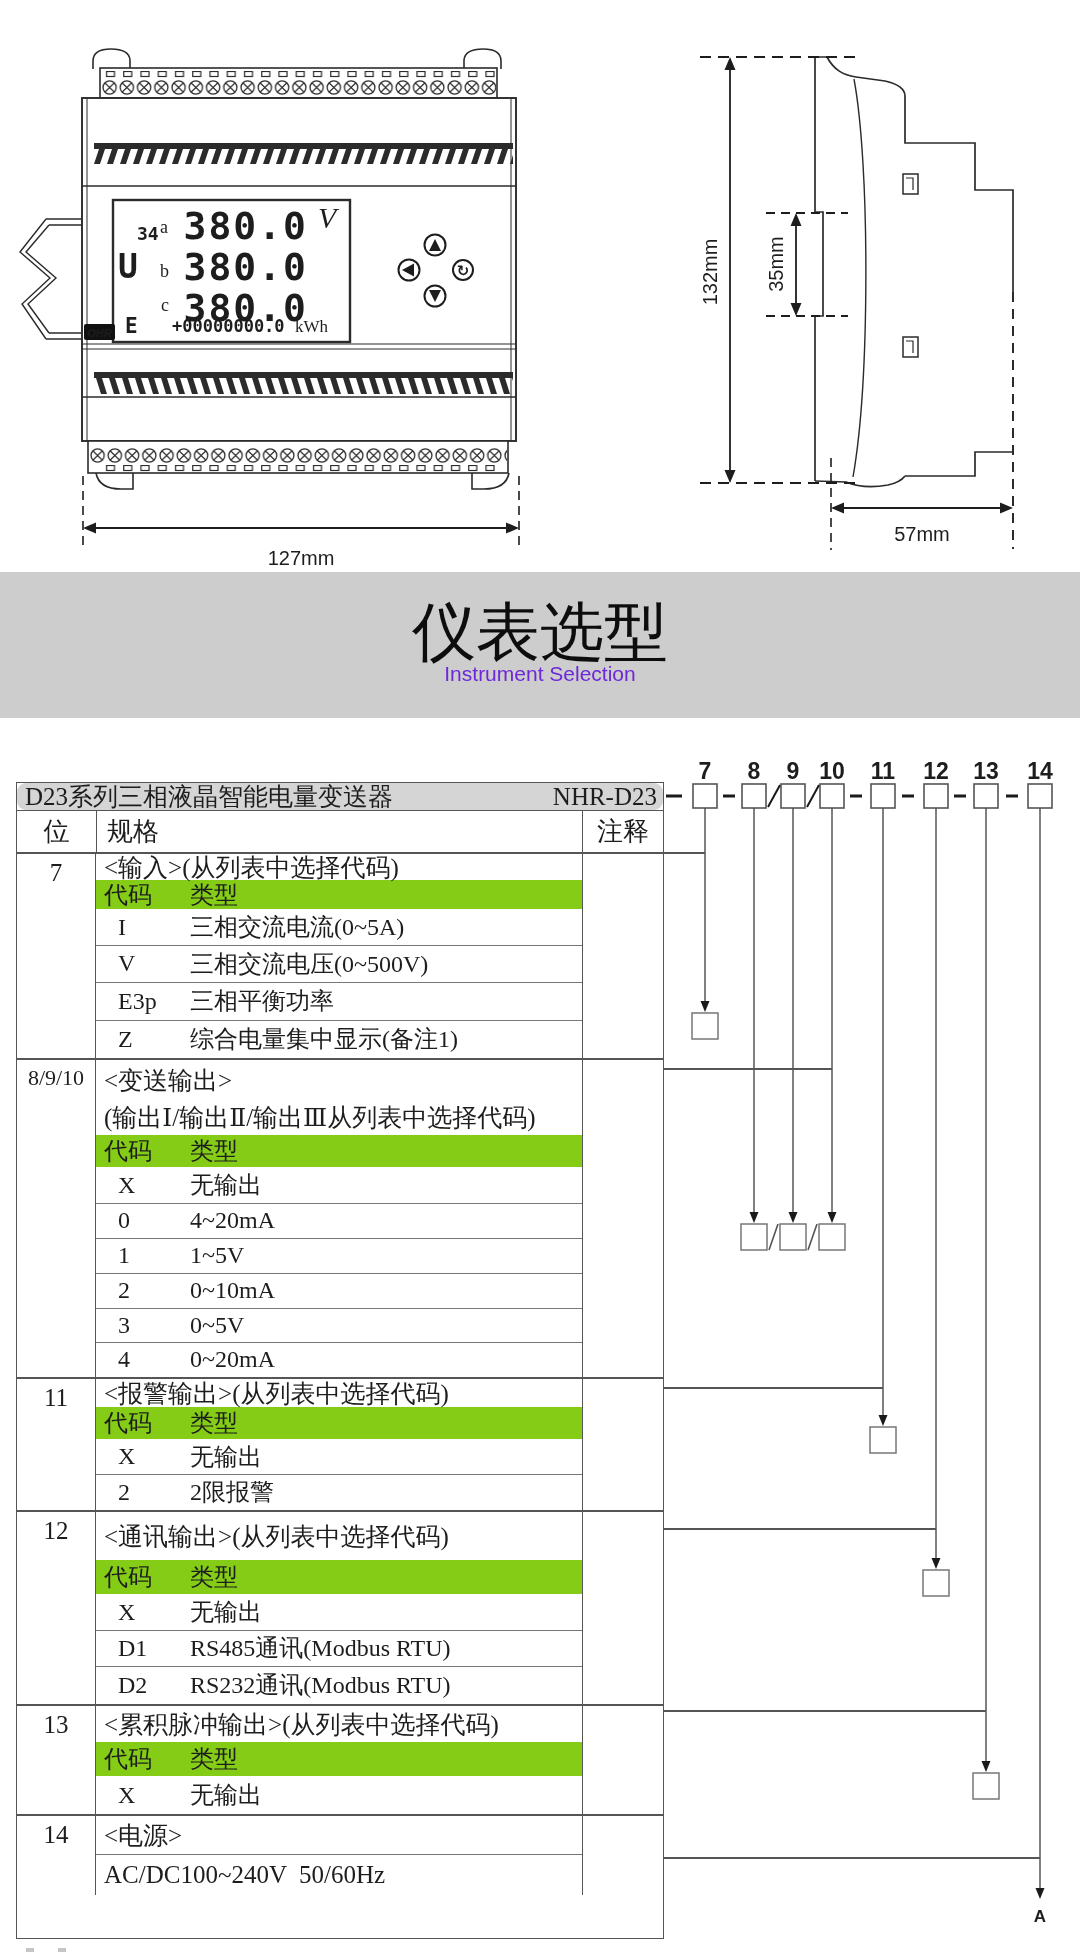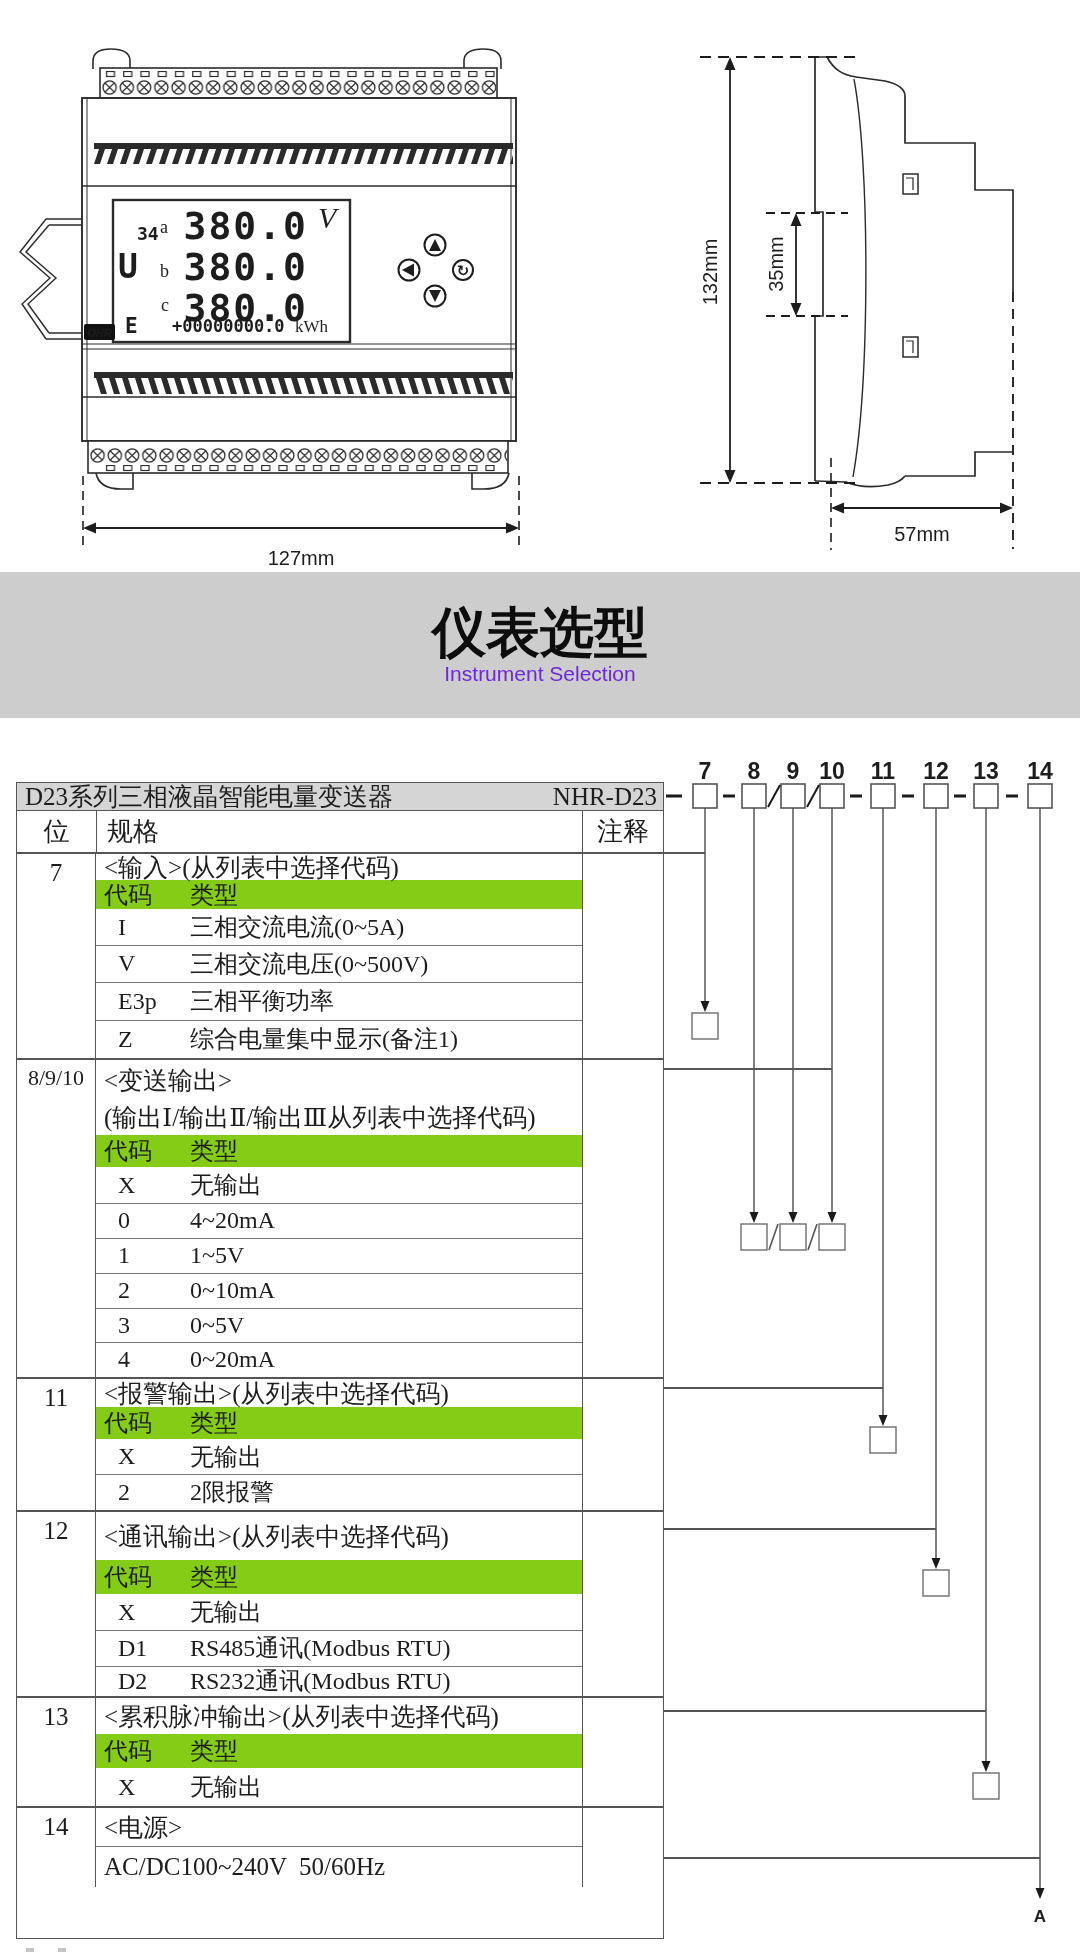--- a/index.html
+++ b/index.html
@@ -5,28 +5,28 @@
   html,body{margin:0;padding:0;background:#fff;}
   .page{position:relative;width:1080px;height:1956px;background:#fff;overflow:hidden;
         font-family:"Liberation Serif","DejaVu Serif",serif;color:#1d1d1d;}
   svg text{font-family:"Liberation Sans","DejaVu Sans",sans-serif;fill:#1d1d1d;}
   svg text.ser{font-family:"Liberation Serif","DejaVu Serif",serif;}
   svg text.seg{font-family:"DejaVu Sans Mono",monospace;font-weight:bold;}
   .drawings{position:absolute;left:0;top:0;}
   
   .banner{position:absolute;left:0;top:572px;width:1080px;height:146px;background:#cdcdcd;
           display:flex;flex-direction:column;align-items:center;justify-content:center;}
-  .banner .t{font-family:"Liberation Sans","DejaVu Sans",sans-serif;font-weight:bold;
-             font-size:54px;line-height:56px;color:#0d0d0d;}
+  .banner .t{font-family:"Liberation Sans","DejaVu Sans",sans-serif;font-weight:normal;
+             font-size:64px;line-height:56px;color:#0d0d0d;}
   .banner .s{font-family:"Liberation Sans","DejaVu Sans",sans-serif;font-size:21px;color:#6d28d9;margin-top:2px;}
   
   .sel{position:absolute;left:16px;top:782px;width:648px;height:1157px;box-sizing:border-box;
        border:1px solid #555;font-size:25px;}
   .hdrp{height:27px;background:#d5d5d5;display:flex;align-items:center;justify-content:space-between;
-        padding:0 6px 0 8px;font-size:25px;}
+        padding:0 6px 0 8px;font-size:25px;border-radius:9px;}
   .hdrc{height:42px;box-sizing:border-box;border-top:1px solid #555;display:flex;align-items:stretch;font-size:26px;}
   .hdrc .cp{width:79px;border-right:1px solid #555;display:flex;align-items:center;justify-content:center;}
   .hdrc .cs{flex:1;border-right:1px solid #555;display:flex;align-items:center;padding-left:10px;}
   .hdrc .cn{width:80px;display:flex;align-items:center;justify-content:center;}
   .sect{display:flex;border-top:2px solid #555;box-sizing:border-box;}
   .sect .pos{width:79px;border-right:1px solid #555;text-align:center;padding-top:5px;font-size:25px;box-sizing:border-box;}
   .sect .pos.sm{font-size:22px;}
   .sect .body{flex:1;border-right:1px solid #555;min-width:0;}
   .sect .note{width:80px;}
   .trow{display:flex;align-items:center;padding-left:8px;box-sizing:border-box;}
@@ -293,21 +293,21 @@
           <span>类型</span>
         </div>
         <div class="trow opt" style="height:36px">
             <span class="code">X</span>
             <span class="typ">无输出</span>
           </div>
         <div class="trow opt" style="height:36px">
             <span class="code">D1</span>
             <span class="typ">RS485通讯(Modbus RTU)</span>
           </div>
-        <div class="trow opt" style="height:30px">
+        <div class="trow opt" style="height:38px">
             <span class="code">D2</span>
             <span class="typ">RS232通讯(Modbus RTU)</span>
           </div>
       </div>
       <div class="note"></div>
     </div>
 
     <div class="sect">
       <div class="pos">13</div>
       <div class="body">

